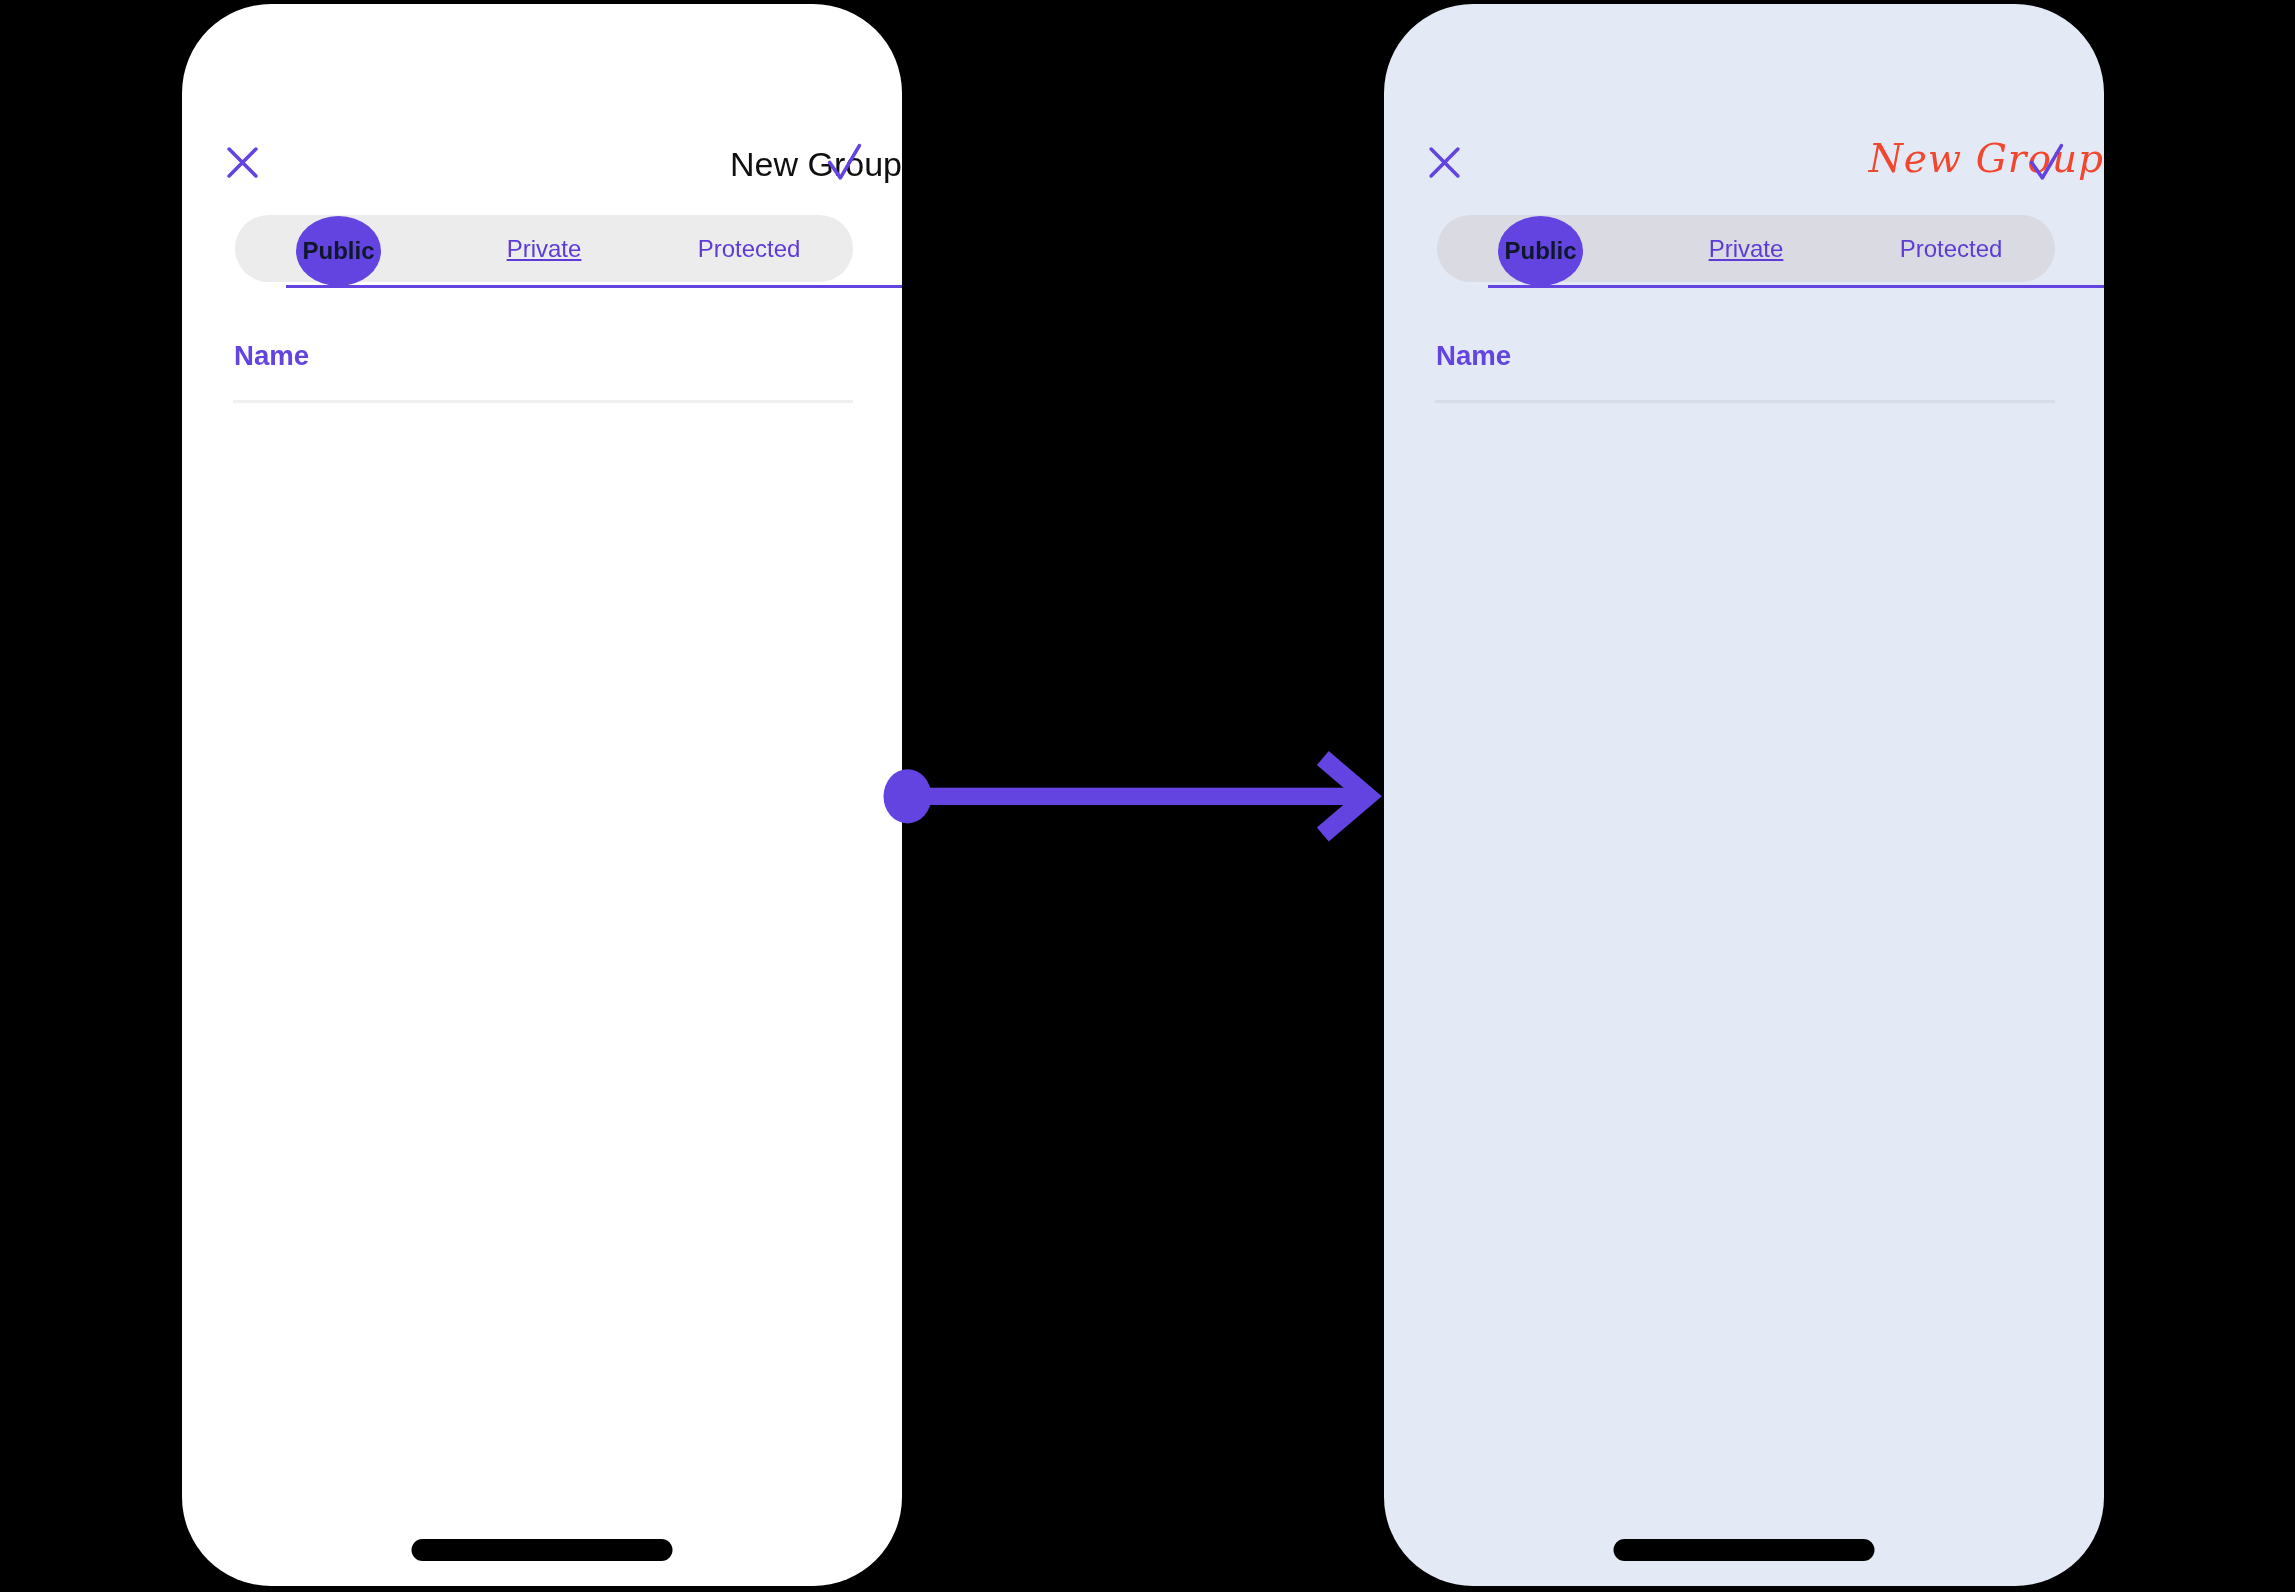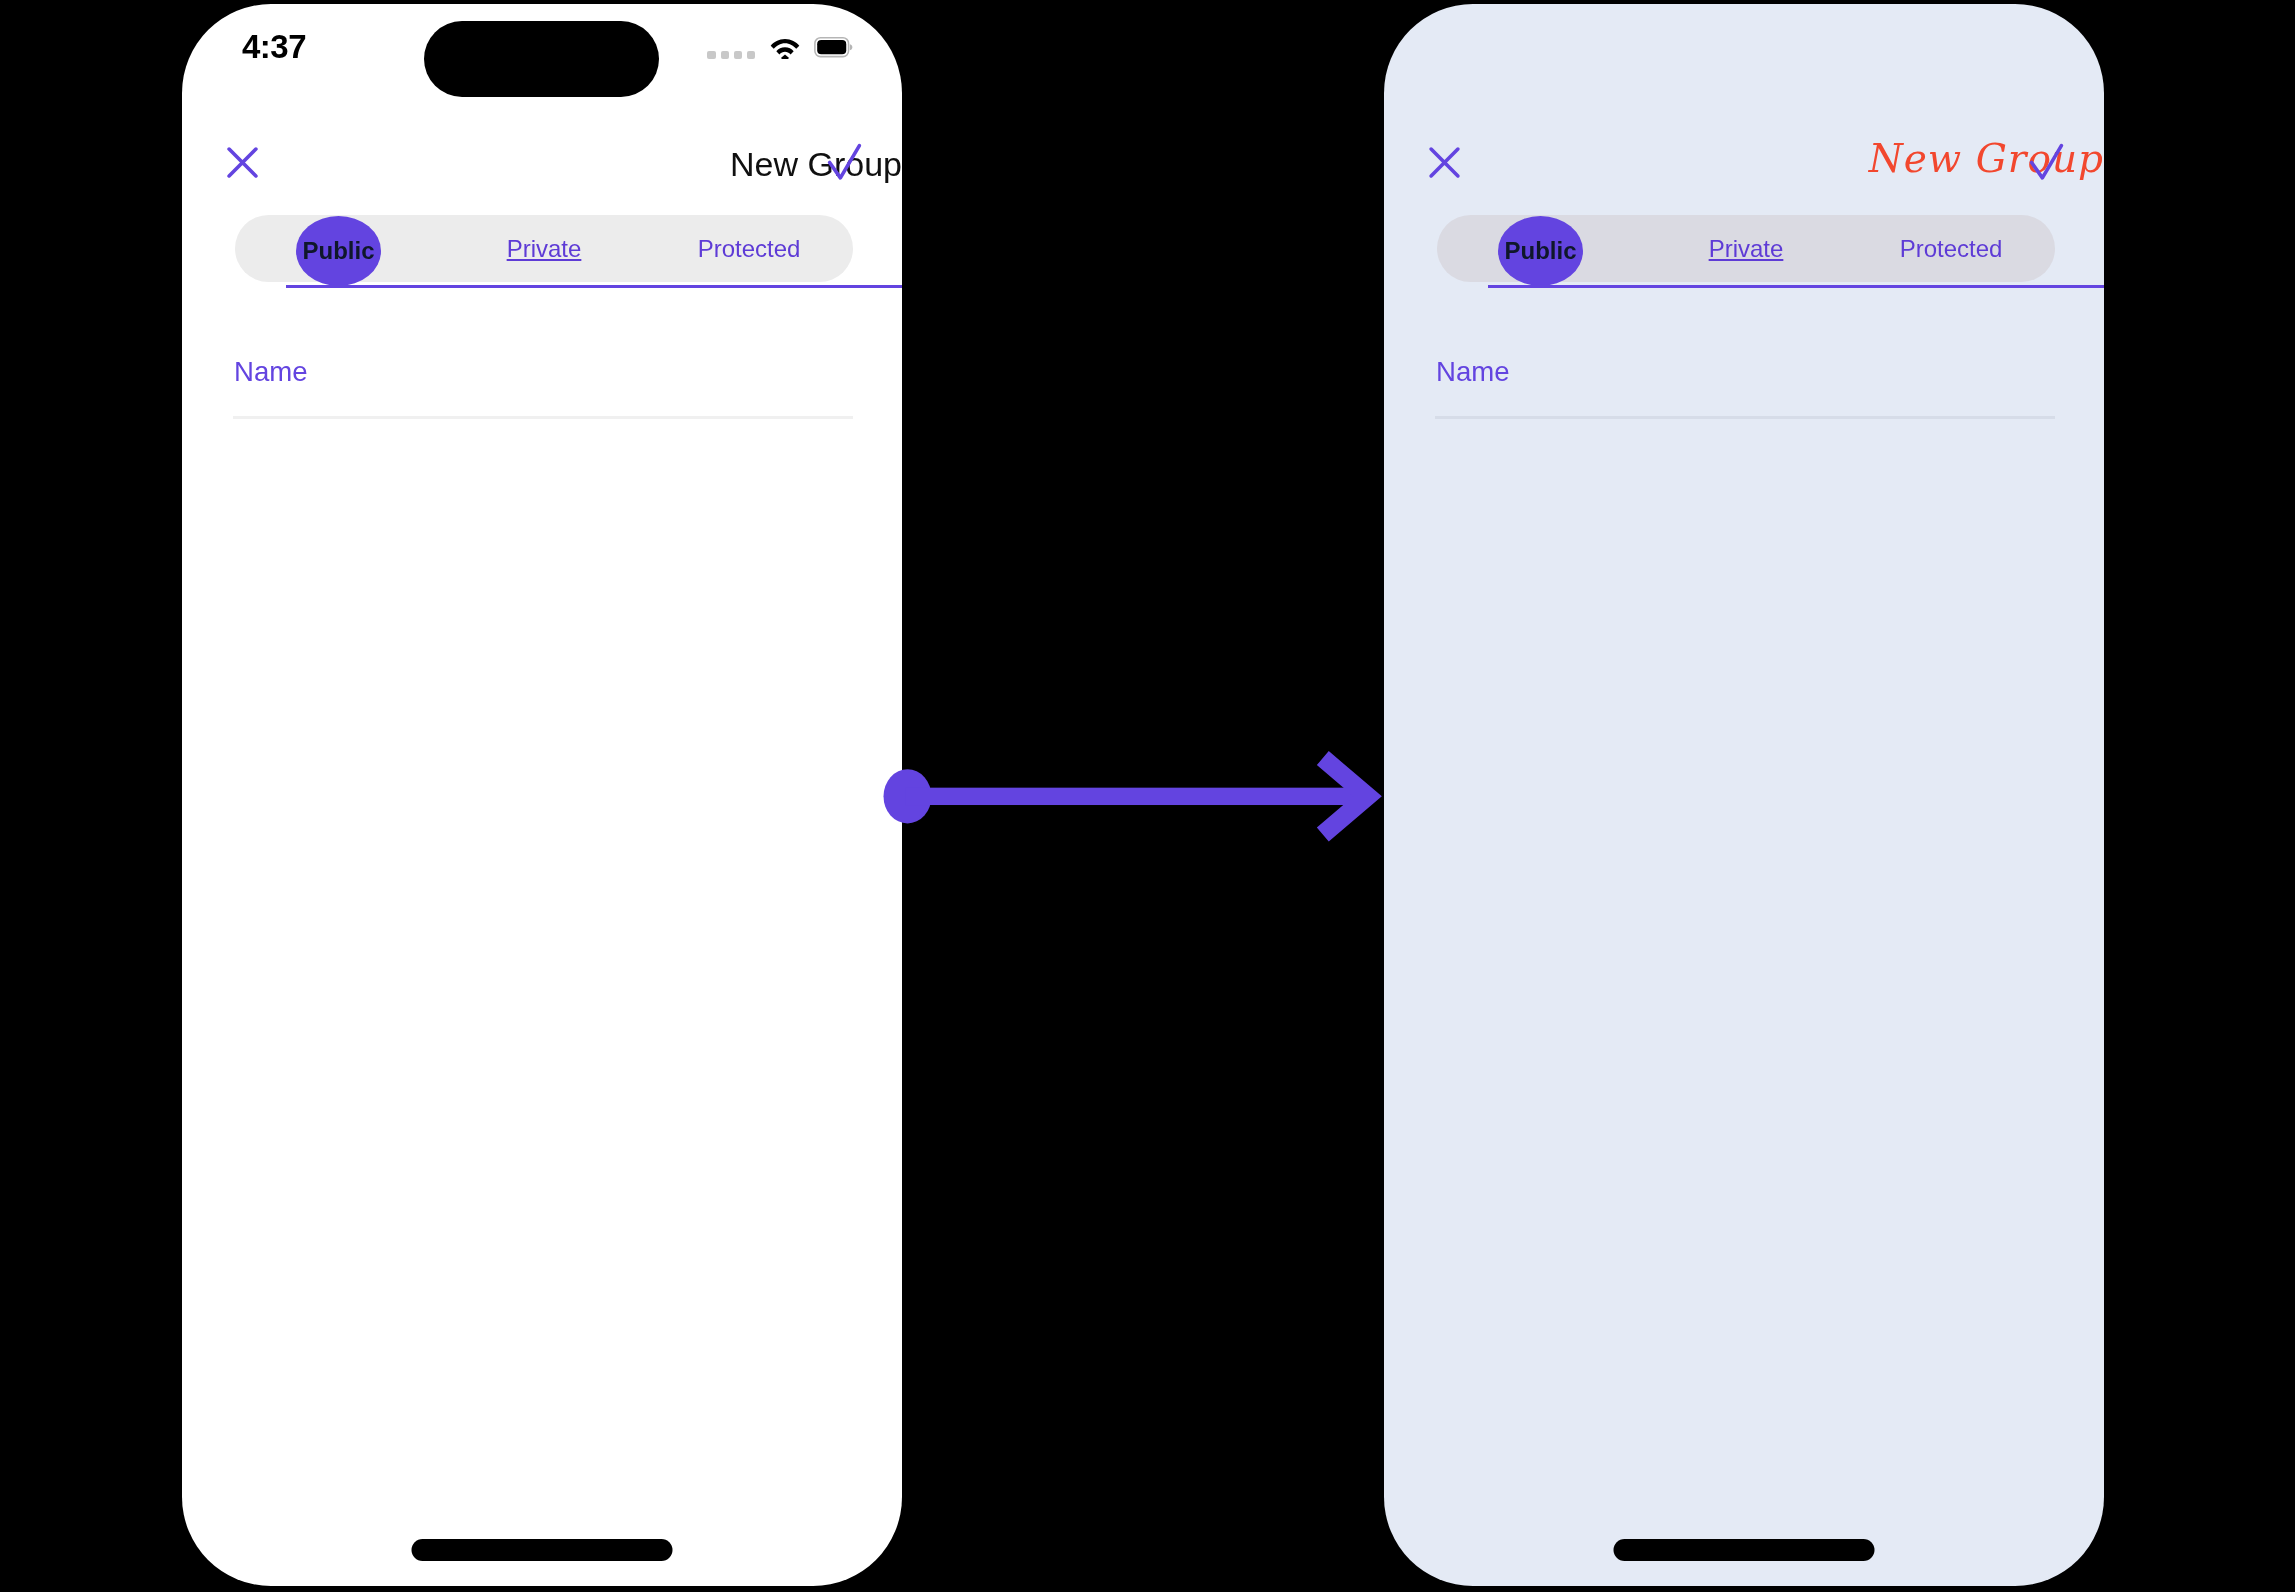--- a/index.html
+++ b/index.html
@@ -179,24 +179,25 @@
     top: 70px;
     left: 51px;
     width: 619px;
     height: 3.6px;
     background: #6344e0;
   }
 
   
   .name-field {
     position: absolute;
-    top: 352px;
+    top: 336px;
     left: 51px;
     width: 620px;
     height: 66px;
+    font-weight: bold;
   }
   .name-label {
     position: absolute;
     left: 1px;
     top: 0px;
     font-size: 27.6px;
     color: #6344e0;
     font-family: "Liberation Sans", sans-serif;
   }
   .name-underline {
@@ -228,46 +229,20 @@
     top: 740px;
     width: 500px;
     height: 128px;
   }
 </style>
 </head>
 <body>
 
 <div class="phone" id="phone-before">
 
-  <div class="status-bar">
-    <div class="status-time">4:37</div>
-    <div class="dynamic-island"></div>
-    <div class="status-right">
-      <span class="signal-dots">
-          <i></i>
-          <i></i>
-          <i></i>
-          <i></i>
-        </span>
-      <span>
-        <svg class="wifi-icon" viewBox="0 0 62 46">
-            <path d="M31 6C19 6 9 12 3 19l6 6c5-6 13-11 22-11s17 5 22 11l6-6C53 12 43 6 31 6z" fill="#000"></path>
-            <path d="M31 22c-7 0-13 3-17 8l6 6c3-3 7-5 11-5s8 2 11 5l6-6c-4-5-10-8-17-8z" fill="#000"></path>
-            <path d="M31 36l-8 7 8 7 8-7z" fill="#000"></path>
-          </svg>
-      </span>
-      <span>
-        <svg class="battery-icon" viewBox="0 0 76 40">
-            <rect x="1.5" y="1.5" width="66" height="37" rx="11" fill="none" stroke="#b5b5b5" stroke-width="3"></rect>
-            <rect x="6" y="6" width="57" height="28" rx="8" fill="#000"></rect>
-            <path d="M70 14c4 1 5 4 5 6s-1 5-5 6z" fill="#b5b5b5"></path>
-          </svg>
-      </span>
-    </div>
-  </div>
 
   <div class="navbar">
     <span class="nav-close">
       <svg width="33" height="33" viewBox="0 0 64 64">
           <path d="M6 6 L58 58 M58 6 L6 58" stroke="#6344e0" stroke-width="7" stroke-linecap="round"></path>
         </svg>
     </span>
     <div class="nav-title">New Group</div>
     <span class="nav-check">
       <svg width="35" height="39" viewBox="0 0 68 76">

